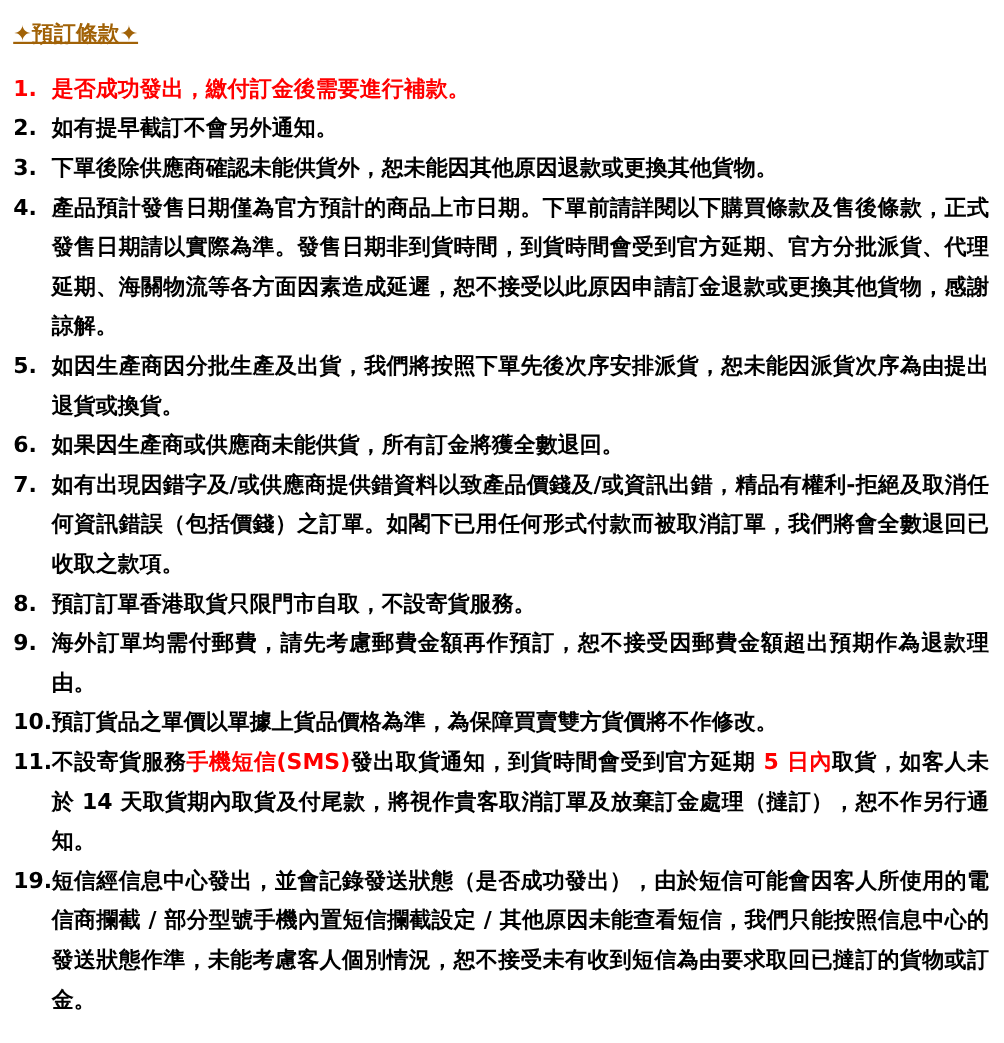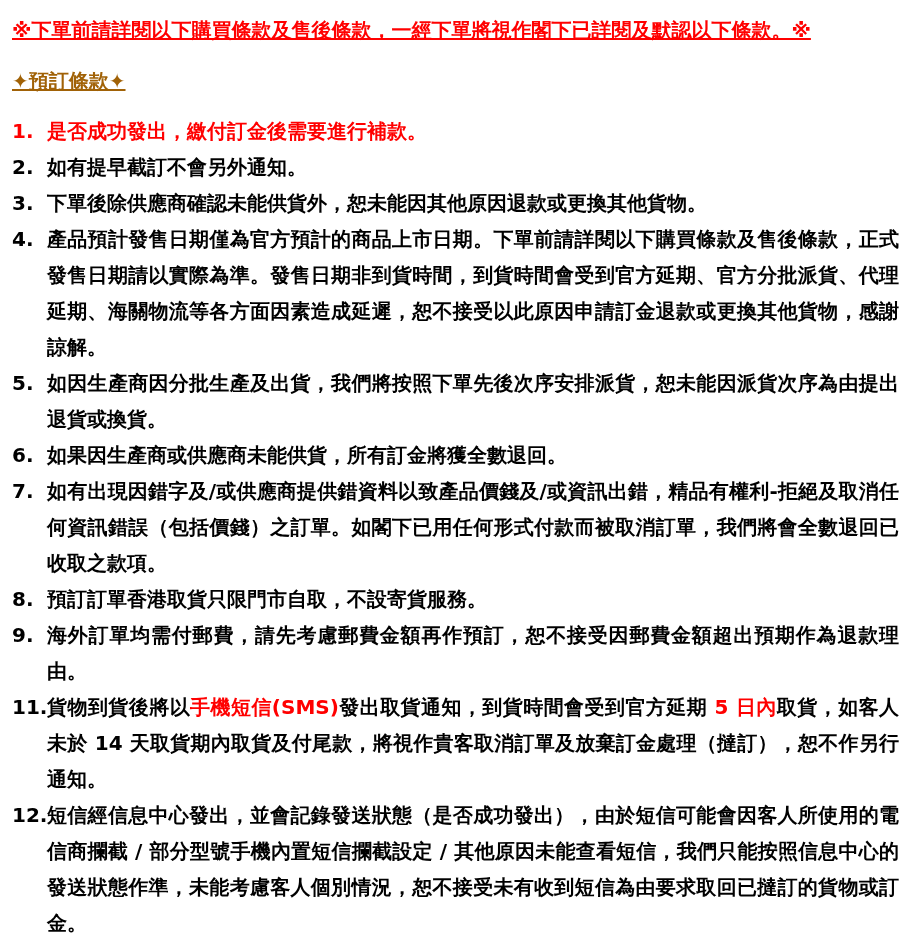--- a/index.html
+++ b/index.html
@@ -44,21 +44,20 @@
     flex: 1 1 auto;
     text-align: justify;
   }
   .red { color: #ff0000; }
   .underline { }
 </style>
 </head>
 <body>
 
 <div class="page">
-  <div class="title">※下單前請詳閱以下購買條款及售後條款，一經下單將視作閣下已詳閱及默認以下條款。※</div>
 
   <div class="section-heading">✦預訂條款✦</div>
 
   <div class="terms-list" id="terms-list">
       <div class="term-item">
         <span class="term-num red">1.</span>
         <span class="term-text red"><span>是否成功發出，繳付訂金後需要進行補款。</span></span>
       </div>
       <div class="term-item">
         <span class="term-num">2.</span>
@@ -86,21 +85,25 @@
       </div>
       <div class="term-item">
         <span class="term-num">8.</span>
         <span class="term-text"><span>預訂訂單香港取貨只限門市自取，不設寄貨服務。</span></span>
       </div>
       <div class="term-item">
         <span class="term-num">9.</span>
         <span class="term-text"><span>海外訂單均需付郵費，請先考慮郵費金額再作預訂，恕不接受因郵費金額超出預期作為退款理由。</span></span>
       </div>
       <div class="term-item">
-        <span class="term-num">11.</span>
-        <span class="term-text"><span>貨物到貨後將以</span><span class="red underline">手機短信(SMS)</span><span>發出取貨通知，到貨時間會受到官方延期 </span><span class="red underline">5 日內</span><span>取貨，如客人未於 14 天取貨期內取貨及付尾款，將視作貴客取消訂單及放棄訂金處理（撻訂），恕不作另行通知。</span></span>
+        <span class="term-num">10.</span>
+        <span class="term-text"><span>預訂貨品之單價以單據上貨品價格為準，為保障買賣雙方貨價將不作修改。</span></span>
       </div>
       <div class="term-item">
-        <span class="term-num">12.</span>
+        <span class="term-num">11.</span>
+        <span class="term-text"><span>不設寄貨服務</span><span class="red underline">手機短信(SMS)</span><span>發出取貨通知，到貨時間會受到官方延期 </span><span class="red underline">5 日內</span><span>取貨，如客人未於 14 天取貨期內取貨及付尾款，將視作貴客取消訂單及放棄訂金處理（撻訂），恕不作另行通知。</span></span>
+      </div>
+      <div class="term-item">
+        <span class="term-num">19.</span>
         <span class="term-text"><span>短信經信息中心發出，並會記錄發送狀態（是否成功發出），由於短信可能會因客人所使用的電信商攔截 / 部分型號手機內置短信攔截設定 / 其他原因未能查看短信，我們只能按照信息中心的發送狀態作準，未能考慮客人個別情況，恕不接受未有收到短信為由要求取回已撻訂的貨物或訂金。</span></span>
       </div>
     </div>
 </div>
 
 </body></html>

